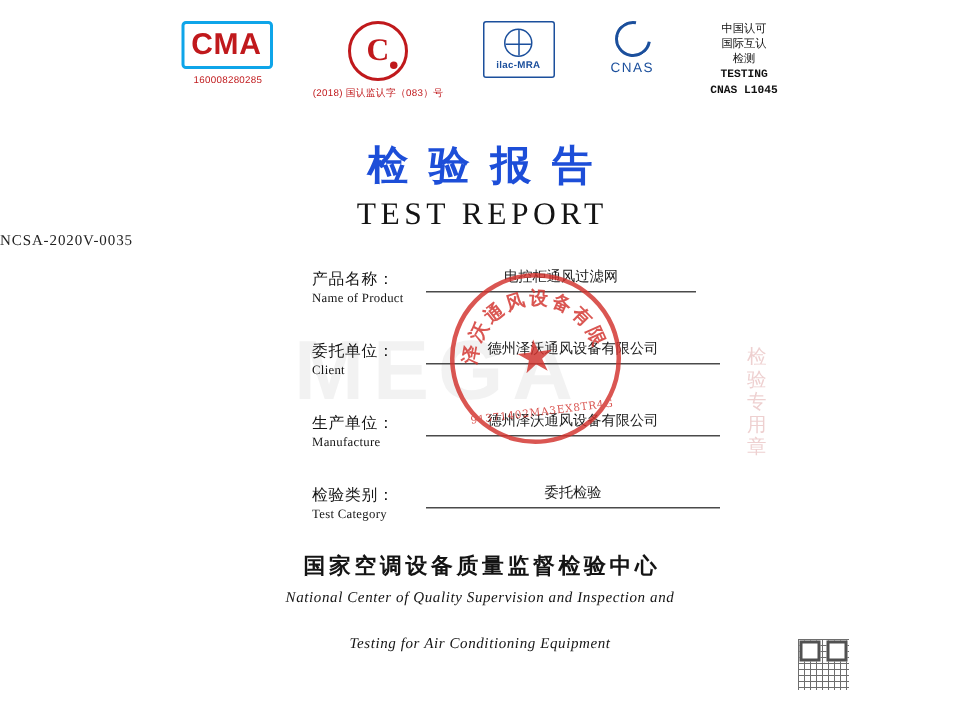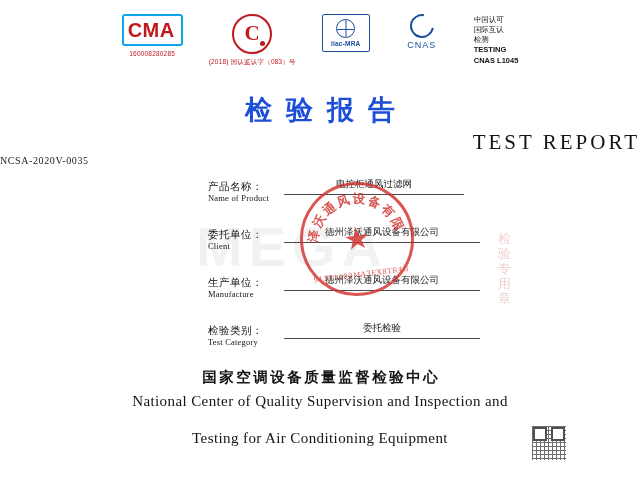--- a/index.html
+++ b/index.html
@@ -156,25 +156,25 @@
     margin-top: 2px;
     font-family: "Liberation Sans", sans-serif;
     font-size: 9px;
     font-weight: normal;
     color: #1b4f9c;
     letter-spacing: 1px;
   }
 
   
   .cnas-info {
-    font-family: Liberation Sans, sans-serif;
+    font-family: Liberation Mono, monospace;
     font-size: 7.5px;
     line-height: 1.35;
     color: #111111;
-    text-align: left;
+    text-align: center;
     padding-top: 1px;
   }
   .cnas-info .bold { font-weight: bold; }
 
   
   .title-cn {
     position: absolute;
     top: 92px;
     width: 640px;
     text-align: center;
@@ -182,21 +182,21 @@
     font-size: 27px;
     font-weight: bold;
     letter-spacing: 14px;
     text-indent: 14px;
     color: #1d4ed8;
   }
   .title-en {
     position: absolute;
     top: 130px;
     width: 640px;
-    text-align: right;
+    text-align: center;
     font-family: "Liberation Serif", serif;
     font-size: 21px;
     letter-spacing: 3px;
     text-indent: 3px;
     color: #141414;
   }
   .report-no {
     position: absolute;
     top: 155px;
     width: 640px;
@@ -268,24 +268,25 @@
   .footer-cn {
     font-family: "DejaVu Serif", serif;
     font-size: 14.5px;
     font-weight: bold;
     letter-spacing: 2.5px;
     text-indent: 2.5px;
     color: #141414;
   }
   .footer-en1, .footer-en2 {
     font-family: "Liberation Serif", serif;
-    font-size: 15px;
+    font-size: 10px;
     letter-spacing: 0.4px;
     color: #141414;
     margin-top: 6px;
+    font-style: italic;
   }
   .footer-en2 { margin-top: 20px; }
 
   
   .seal {
     position: absolute;
     left: 300px;
     top: 182px;
     width: 108px;
     height: 108px;

